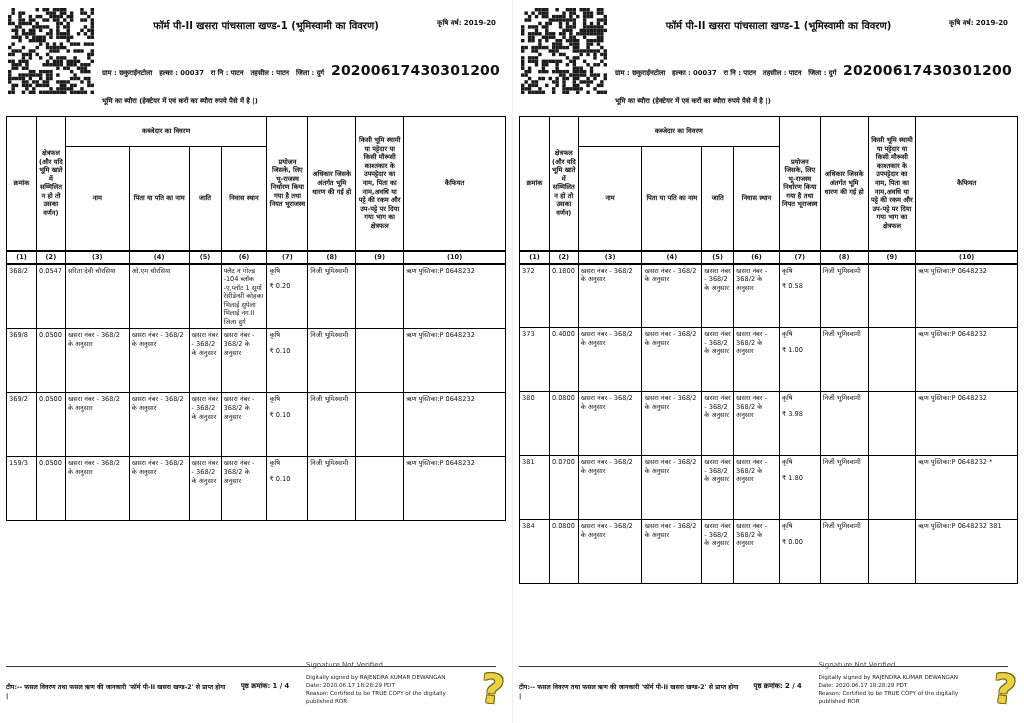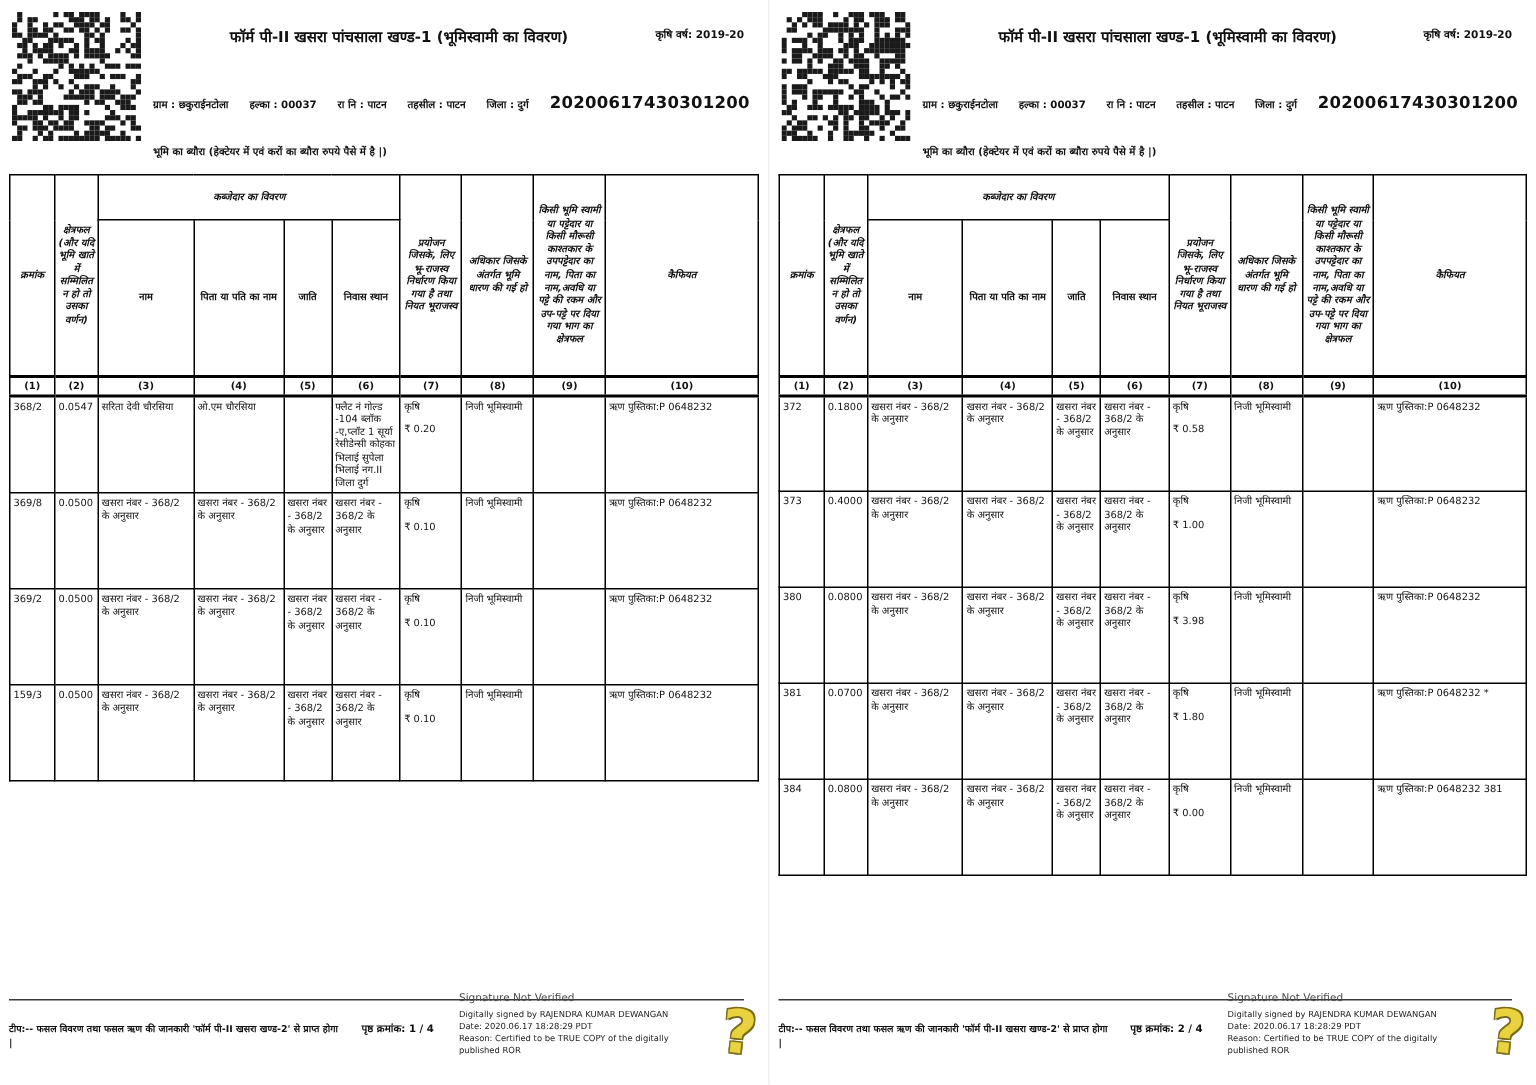--- a/index.html
+++ b/index.html
@@ -10,29 +10,29 @@
   .page.right { border-left:1px solid #f0f0f0; }
 
   
   .page-head { position:relative; height:112px; }
   .qr { position:absolute; left:2px; top:2px; width:86px; height:90px; fill:#1a1a1a; }
   .title { text-align:center; font-weight:bold; font-size:10px; padding:16px 60px 0 80px; line-height:1.25; }
   .crop-year { position:absolute; right:10px; top:14px; font-size:7px; font-weight:bold; }
   .fields { position:absolute; left:96px; right:6px; top:58px; display:flex;
             justify-content:space-between; align-items:baseline; font-size:6.8px; font-weight:bold; }
   .fld span { display:inline-block; }
-  .doc-num { font-size:11px; font-weight:bold; letter-spacing:.2px; }
+  .doc-num { font-size:14px; font-weight:bold; letter-spacing:.2px; }
   .note { position:absolute; left:96px; top:92px; font-size:6.8px; font-weight:bold; }
 
   
   table.data-table { width:100%; border-collapse:collapse; table-layout:fixed; }
   .data-table th, .data-table td { border:1px solid #000; padding:2px 2px; vertical-align:top;
             word-wrap:break-word; overflow:hidden; font-size:6.6px; line-height:1.3; }
   .data-table th { font-weight:bold; text-align:center; vertical-align:middle; }
-  .data-table thead tr.grp th { height:30px;font-style:italic; }
+  .data-table thead tr.grp th { height:30px; }
   .data-table thead tr.sub th { height:104px; }
   .data-table tr.num-row th { height:13px; border-top:2px solid #000; border-bottom:2px solid #000; padding:1px; }
   .data-table tbody td { height:64px; }
   .c1{width:6%} .c2{width:5.8%} .c3{width:12.8%} .c4{width:12%} .c5{width:6.4%}
   .c6{width:9.2%} .c7{width:8.2%} .c8{width:9.6%} .c9{width:9.6%} .c10{width:20.4%}
   td .rent { margin-top:7px; }
 
   
   .page-foot { position:absolute; left:6px; right:6px; bottom:2px; height:66px; font-size:6.5px;text-decoration:underline; }
   .foot-line { position:absolute; left:0; right:10px; top:11px; border-top:1.5px solid #3a3a3a; }

